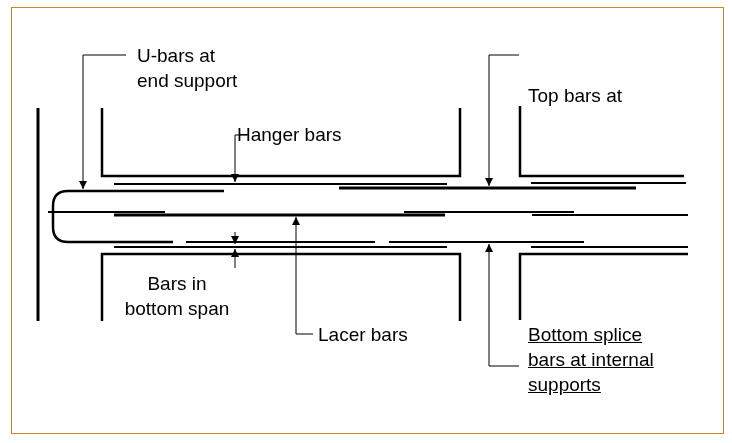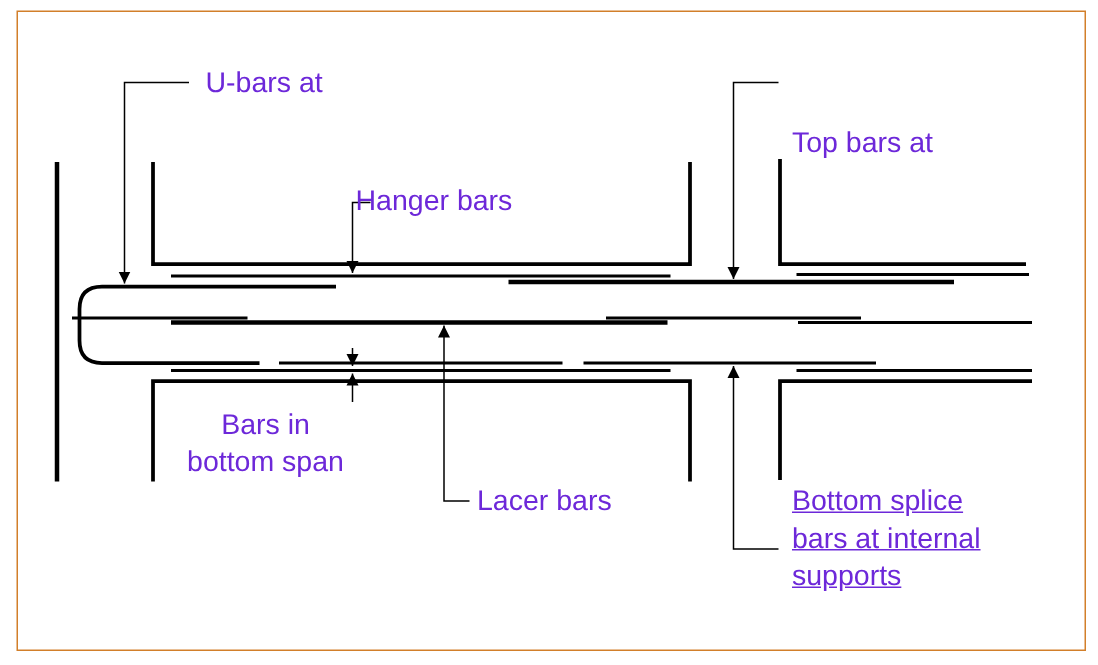--- a/index.html
+++ b/index.html
@@ -4,21 +4,21 @@
 <style>
   html, body { margin: 0; padding: 0; background: #ffffff; }
   body { width: 732px; height: 443px; position: relative; overflow: hidden; }
   #frame {
     position: absolute; left: 11px; top: 7px; width: 713px; height: 427px;
     border: 1px solid #d27f2a; box-sizing: border-box;
   }
   svg { position: absolute; left: 0; top: 0; }
   .lbl {
     position: absolute; font-family: "Liberation Sans", sans-serif;
-    font-size: 19px; line-height: 25px; color: #6d28d9; white-space: nowrap;
+    font-size: 19px; line-height: 25px; color: #000000; white-space: nowrap;
   }
   .right { text-align: center; }
 </style>
 </head>
 <body>
 
 <div id="frame"></div>
 
 <svg width="732" height="443" viewBox="0 0 732 443">
   <defs>
@@ -56,20 +56,21 @@
     <polyline points="519,55 489,55 489,186" stroke-width="1" marker-end="url(#arr)"></polyline>
     <line x1="235" y1="232" x2="235" y2="244" stroke-width="1" marker-end="url(#arr)"></line>
     <polyline points="235,268 235,249" stroke-width="1" marker-end="url(#arr)"></polyline>
     <polyline points="313,334 296,334 296,217" stroke-width="1" marker-end="url(#arr)"></polyline>
     <polyline points="519,366 489,366 489,244" stroke-width="1" marker-end="url(#arr)"></polyline>
   </g>
 </svg>
 
 <div class="lbl" style="left:137px;top:43px;">
   <div>U-bars at</div>
+  <div>end support</div>
 </div>
 <div class="lbl" style="left:237px;top:122px;">
   <div>Hanger bars</div>
 </div>
 <div class="lbl" style="left:528px;top:43px;margin-top:40px;">
   <div>Top bars at</div>
 </div>
 <div class="lbl right" style="left:110px;top:271px;width:134px;">
   <div>Bars in</div>
   <div>bottom span</div>

